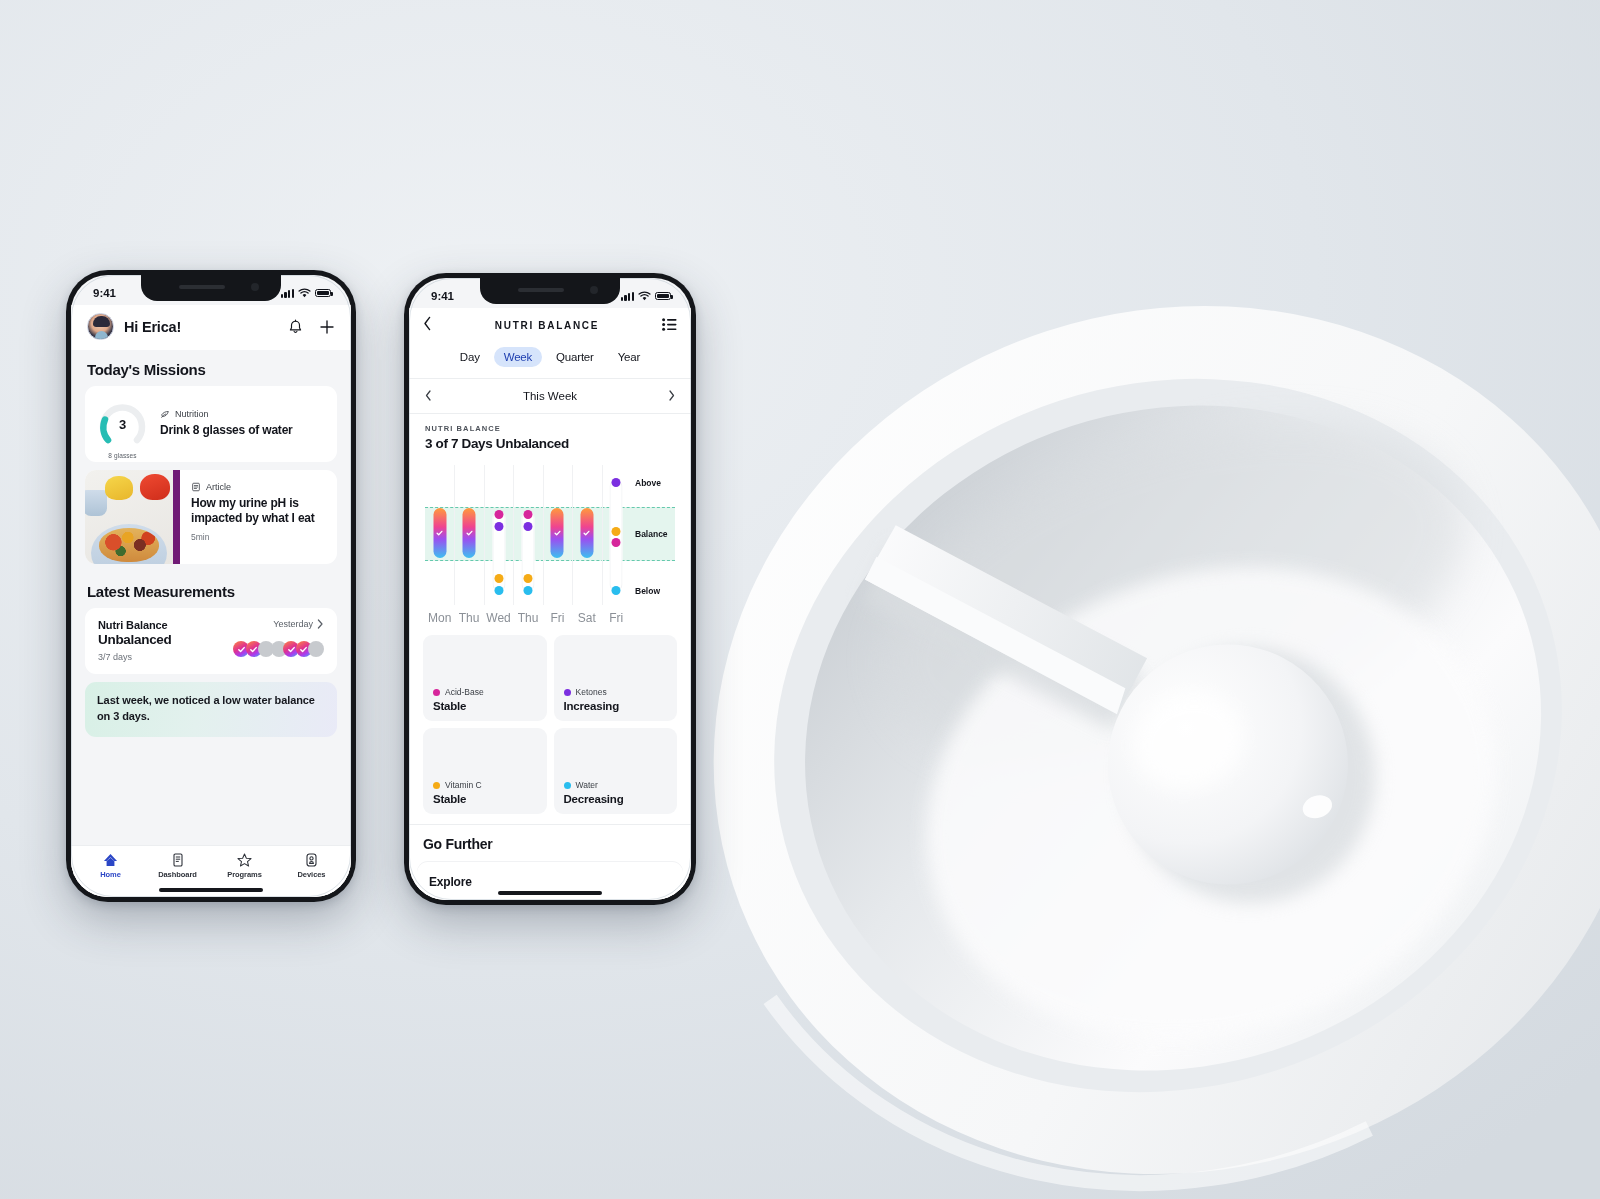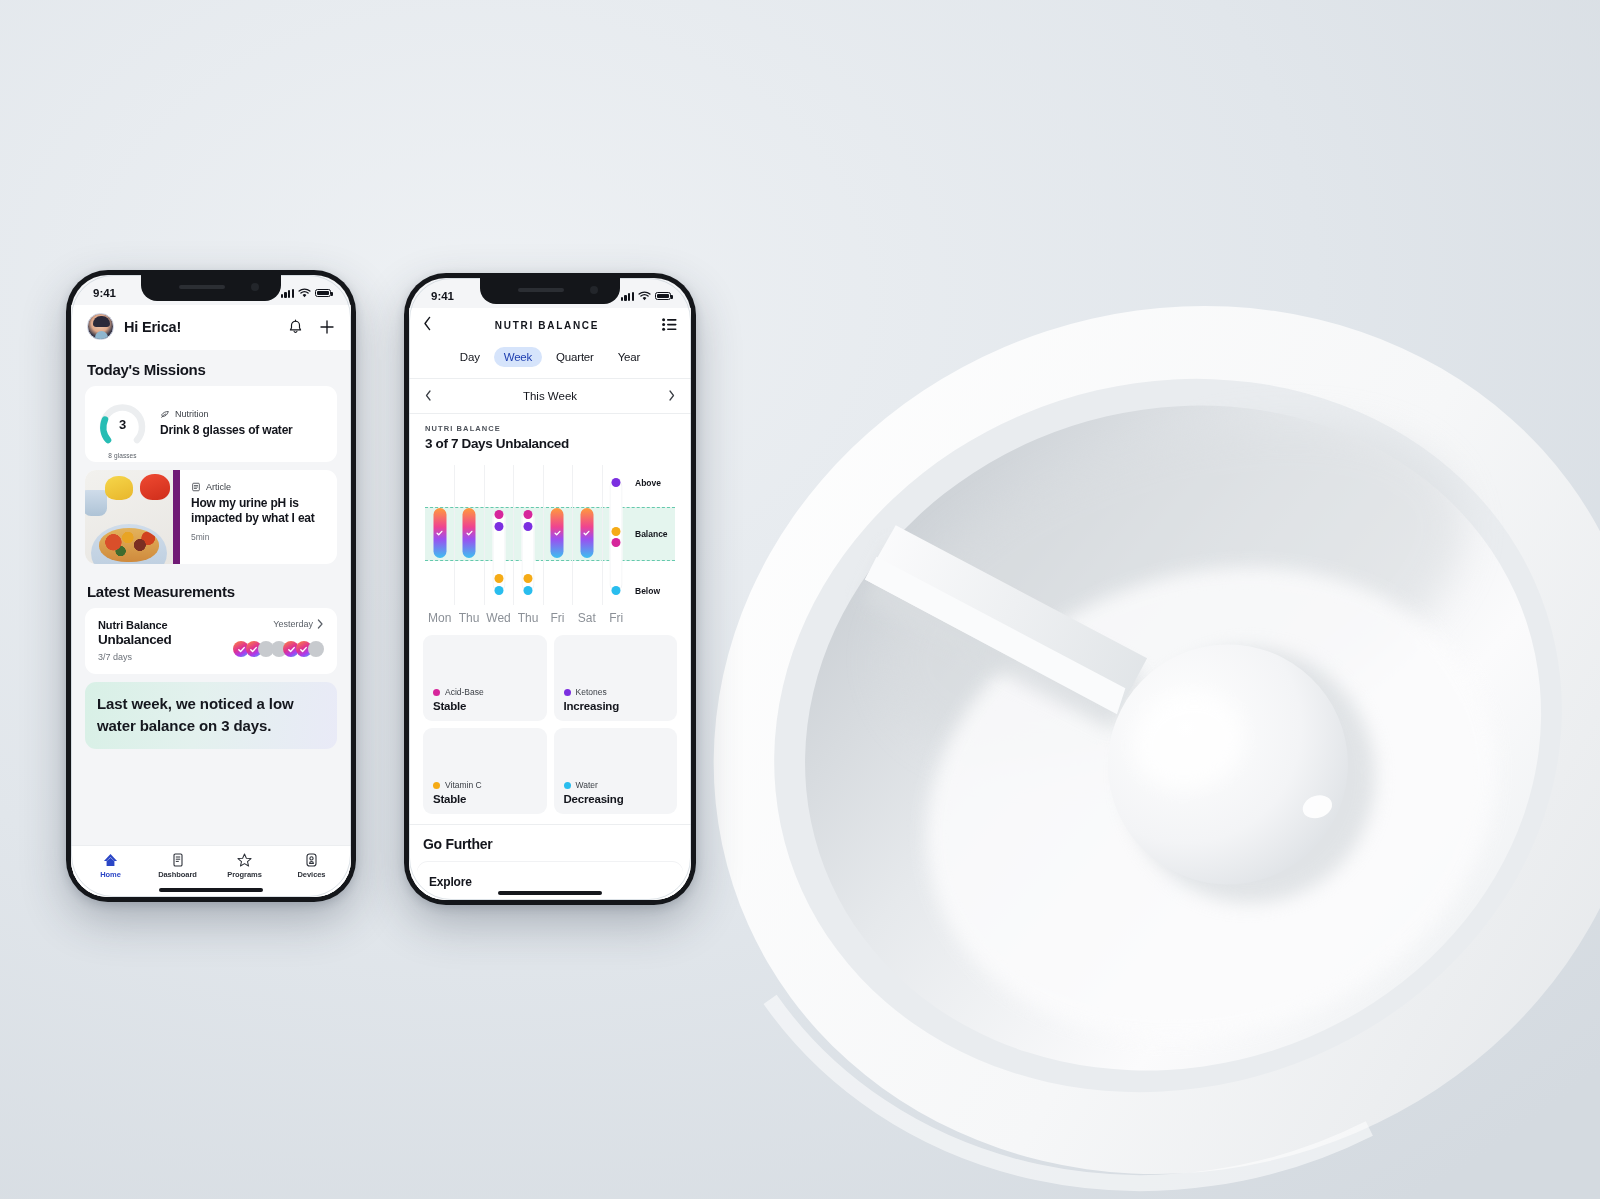--- a/index.html
+++ b/index.html
@@ -114,21 +114,21 @@
   .dots-row { position: absolute; right: 13px; bottom: 17px; display: flex; align-items: center; }
   .ddot { width: 16px; height: 16px; border-radius: 50%; margin-left: -3.5px; position: relative; display:flex; align-items:center; justify-content:center; }
   .ddot:first-child { margin-left: 0; }
   .ddot.on { background: linear-gradient(150deg,#ff8a3d 0%,#e0318f 45%,#a83cf0 72%,#3ab8f0 100%); }
   .ddot.off { background: #c7cace; }
   .ddot.on svg { width: 9px; height: 9px; }
 
   .tip {
     margin: 0 14px; border-radius: 11px; padding: 11px 12px 12px 12px;
     background: linear-gradient(100deg, #d8f0e6 0%, #e3f1ee 45%, #e9eaf7 100%);
-    font-size: 15px; font-weight: bold; color: #15171e; line-height: 1.45; letter-spacing: -0.1px;
+    font-size: 11px; font-weight: bold; color: #15171e; line-height: 1.45; letter-spacing: -0.1px;
   }
 
   .tabbar {
     margin-top: auto; background: #fff; border-top: 1px solid #eceef0;
     display: flex; padding: 7px 6px 4px 6px;
   }
   .tab { flex: 1; display: flex; flex-direction: column; align-items: center; gap: 3px; }
   .tab-label { font-size: 7.5px; font-weight: bold; color: #2d3139; letter-spacing: -0.05px; }
   .tab.active .tab-label { color: #2b46c6; }
   .home-ind { height: 14px; background: #fff; display: flex; align-items: center; justify-content: center; }

